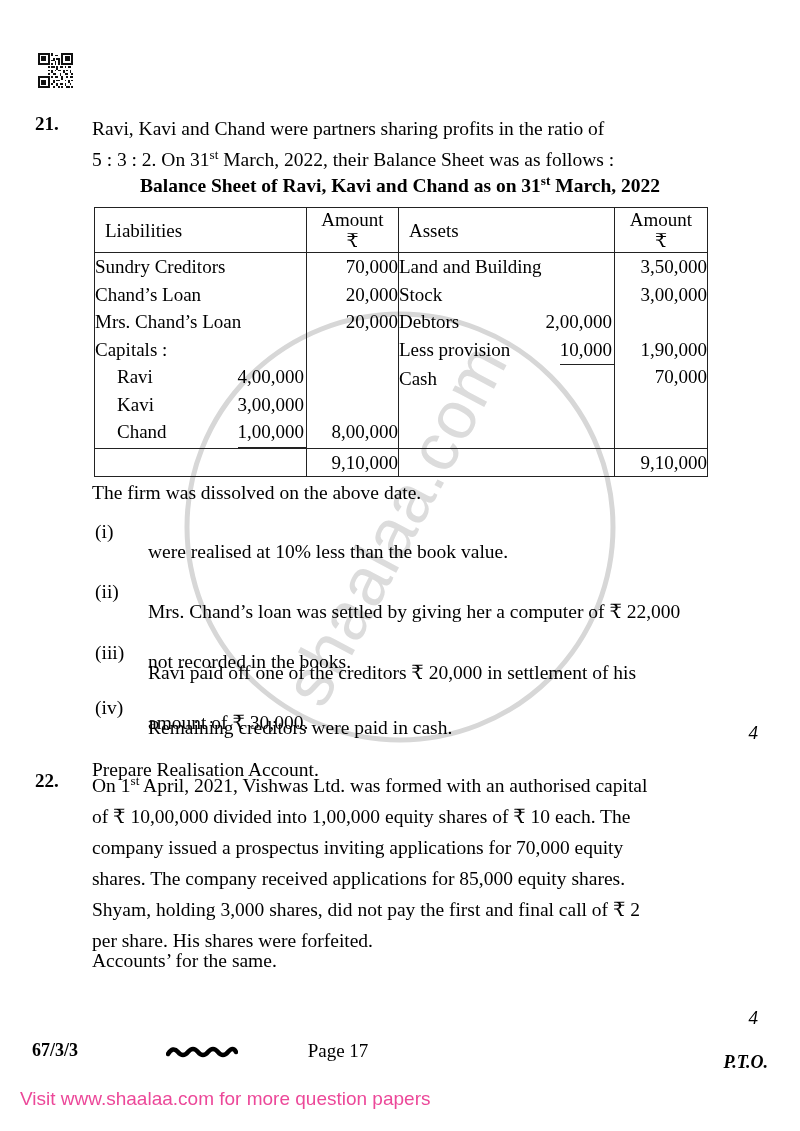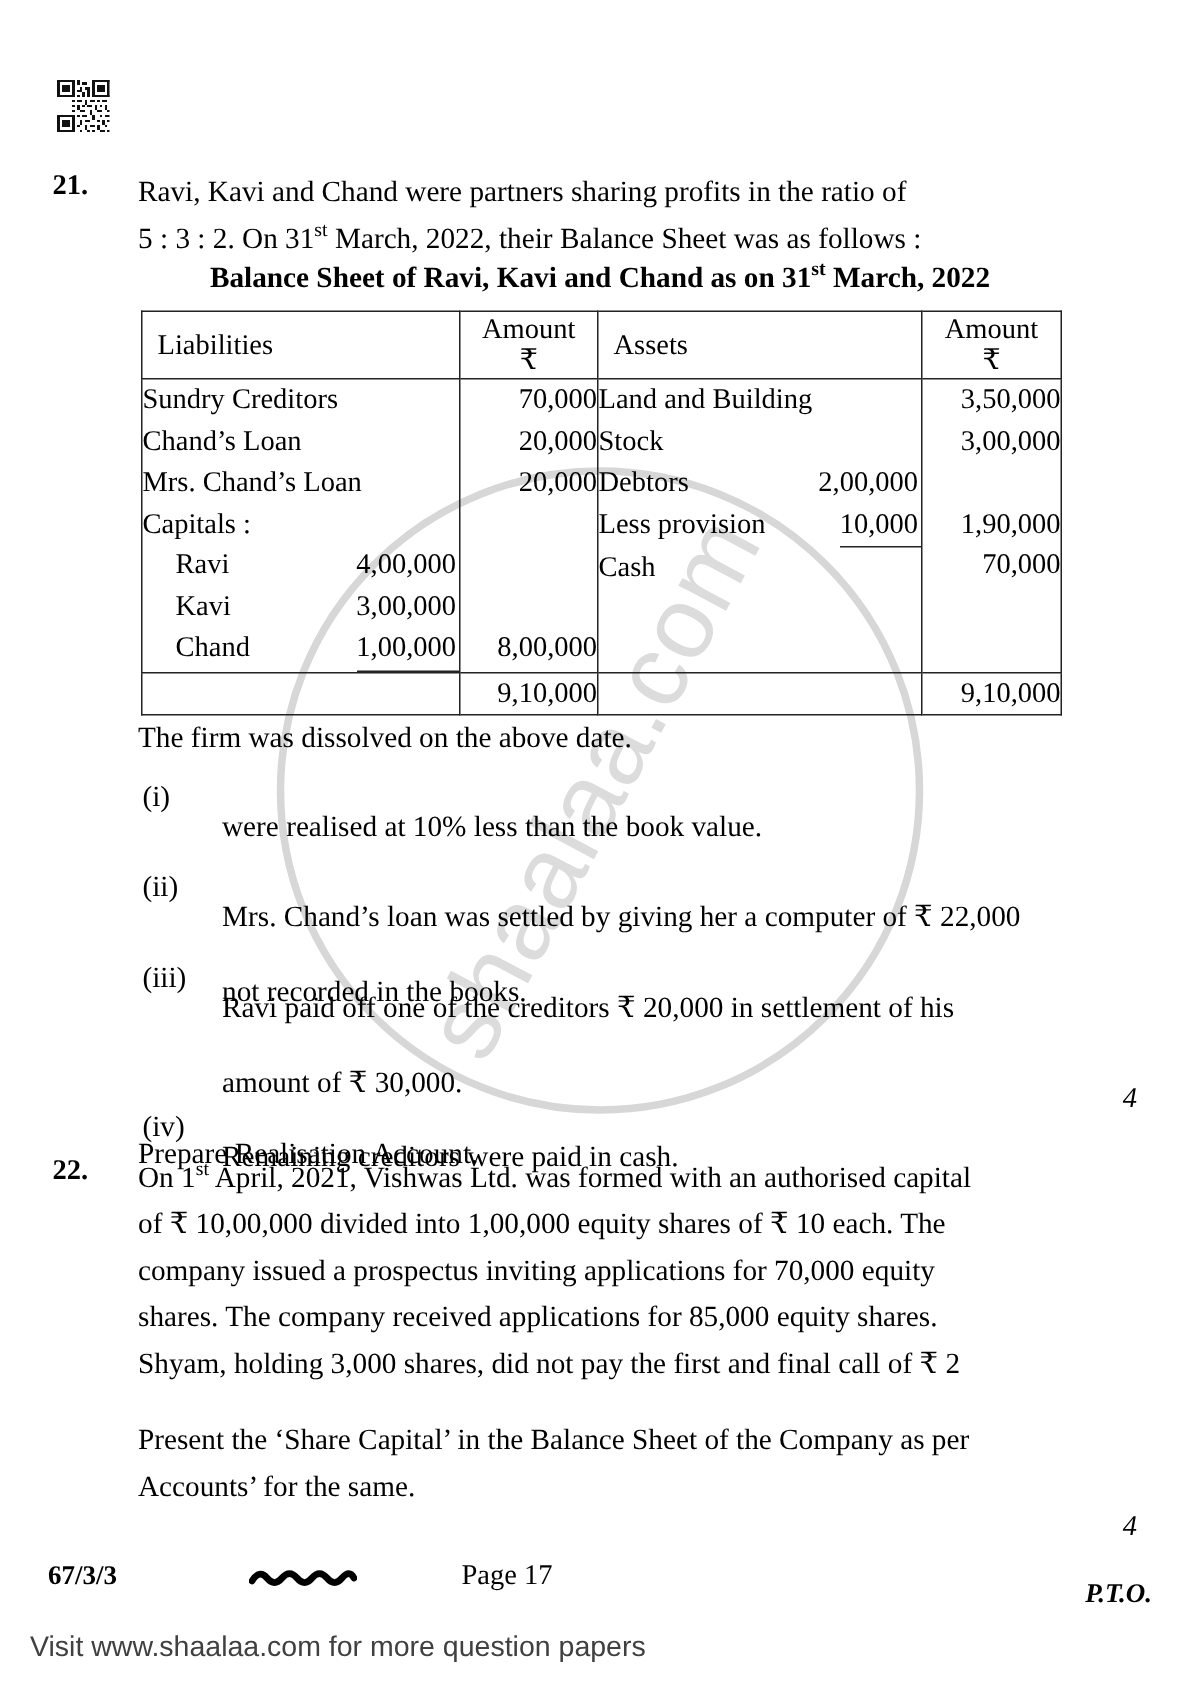--- a/index.html
+++ b/index.html
@@ -200,21 +200,21 @@
     font-weight: bold;
     margin-top: 12px;
   }
 
   #banner {
     position: absolute;
     left: 20px;
     top: 1088px;
     font-family: "Liberation Sans", "DejaVu Sans", sans-serif;
     font-size: 19px;
-    color: #404040;
+    color: #ec4899;
     z-index: 10;
   }
 </style>
 </head>
 <body>
 
 <svg id="qr" viewBox="0 0 21 21" shape-rendering="crispEdges">
   <rect width="21" height="21" fill="#fff"></rect>
   <g fill="#111">
 
@@ -409,43 +409,43 @@
   </div>
 
   <div class="sub-item" style="top:637px;">
     <span class="rn">(iii)</span>
     <div class="stxt">
       <p>Ravi paid off one of the creditors ₹ 20,000 in settlement of his</p>
       <p class="lastline">amount of ₹ 30,000.</p>
     </div>
   </div>
 
-  <div class="sub-item" style="top:692px;margin-top:44px;">
+  <div class="sub-item" style="top:692px;">
     <span class="rn">(iv)</span>
     <div class="stxt">
       <p class="lastline">Remaining creditors were paid in cash.</p>
     </div>
   </div>
 
   <div class="qbody" style="top:722px;margin-top:32px;">
     <p class="lastline">Prepare Realisation Account.</p>
   </div>
   <div class="marks" style="top:722px;">4</div>
 
   <div class="qnum" style="top:770px;">22.</div>
   <div class="qbody" style="top:770px;">
     <p><span>On 1</span><sup>st</sup><span> April, 2021, Vishwas Ltd. was formed with an authorised capital</span></p>
     <p>of ₹ 10,00,000 divided into 1,00,000 equity shares of ₹ 10 each. The</p>
     <p>company issued a prospectus inviting applications for 70,000 equity</p>
     <p>shares. The company received applications for 85,000 equity shares.</p>
     <p>Shyam, holding 3,000 shares, did not pay the first and final call of ₹ 2</p>
+    <p class="lastline">per share. His shares were forfeited.</p>
   </div>
 
   <div class="qbody" style="top:945px;">
-    <p>Present the ‘Share Capital’ in the Balance Sheet of the Company as per</p>
     <p class="lastline">Accounts’ for the same.</p>
   </div>
   <div class="marks" style="top:1007px;">4</div>
 
 </div>
 
 <div id="footer">
   <span class="code">67/3/3</span>
   <svg class="wave" width="72" height="22" viewBox="0 0 72 22">
     <path d="M2,13 Q7,5 12,11 T22,11 T32,11 T42,11 T52,11 T62,11 T70,11" fill="none" stroke="#000" stroke-width="4.5" stroke-linecap="round"></path>

